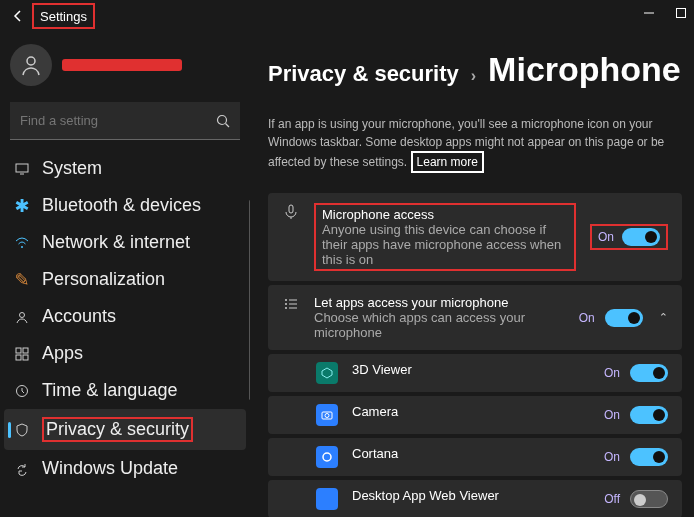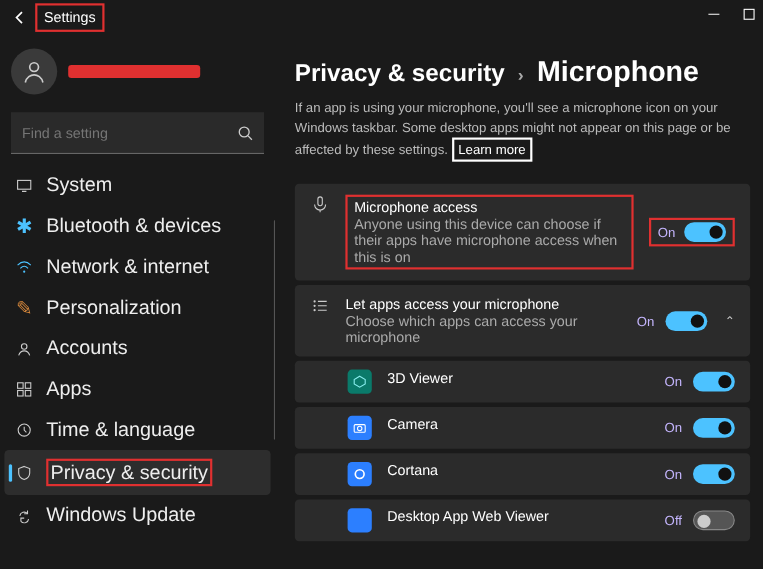--- a/index.html
+++ b/index.html
@@ -22,22 +22,22 @@
 .nav-item.active { background:#2d2d2d; }
 .nav-marker { width:3px; height:16px; background:#4cc2ff; border-radius:2px; position:absolute; left:4px; }
 .nav-icon { width:16px; height:16px; display:flex; align-items:center; justify-content:center; color:#aaa; flex-shrink:0; }
 .nav-label { color:#eee; }
 .hl-red { border:2px solid #e03030; padding:0px 2px; }
 .scroll-ind { position:absolute; right:-2px; top:168px; width:3px; height:200px; background:#555; border-radius:2px; }
 .main { flex:1; padding:18px 12px 0 18px; overflow:hidden; }
 .breadcrumb { display:flex; align-items:baseline; gap:12px; }
 .bc-root { font-size:22px; font-weight:600; color:#fff; }
 .bc-sep { font-size:16px; color:#aaa; font-weight:600; }
-.bc-leaf { font-size:26px; font-weight:600; color:#fff; }
-.desc { font-size:12px; color:#bbb; margin-top:8px; line-height:1.5; max-width:420px; }
+.bc-leaf { font-size:34px; font-weight:600; color:#fff; }
+.desc { font-size:12px; color:#bbb; margin-top:26px; line-height:1.5; max-width:420px; }
 .learn { border:2px solid #fff; padding:0 4px; color:#fff; cursor:pointer; display:inline-block; }
 .panel { margin-top:20px; }
 .row { background:#2b2b2b; border-radius:4px; margin-bottom:4px; padding:10px 14px; display:flex; gap:14px; }
 .row.sub { background:#2b2b2b; padding:8px 14px 8px 48px; }
 .row-icon { width:18px; min-width:18px; height:18px; display:flex; align-items:center; justify-content:center; color:#ccc; }
 .row-text { flex:1; }
 .row-title { font-size:13px; color:#fff; }
 .row-sub { font-size:13px; color:#aaa; }
 .row-ctrl { display:flex; align-items:center; gap:10px; }
 .tog-label { font-size:12px; color:#c4b5fd; }

